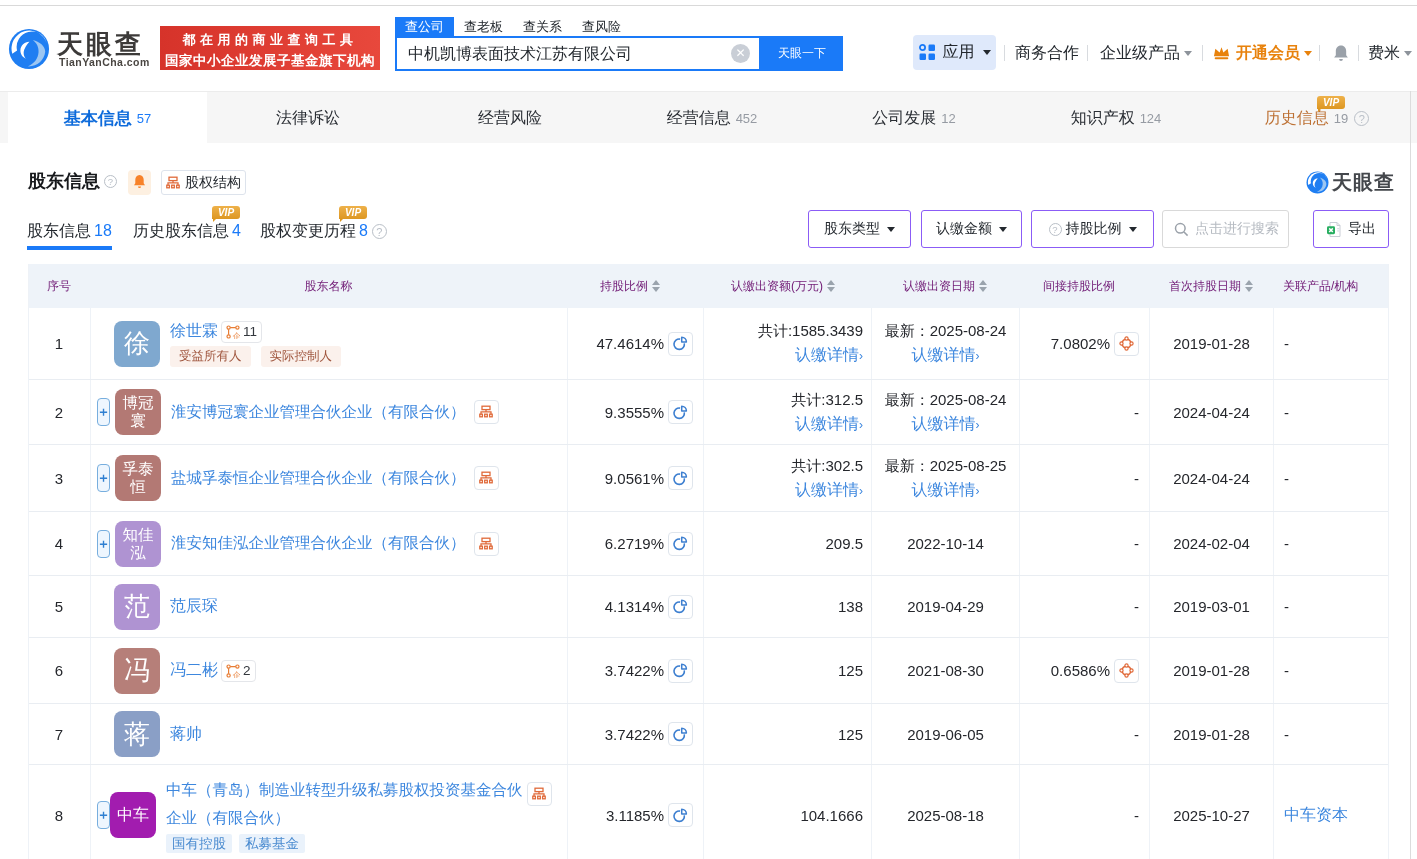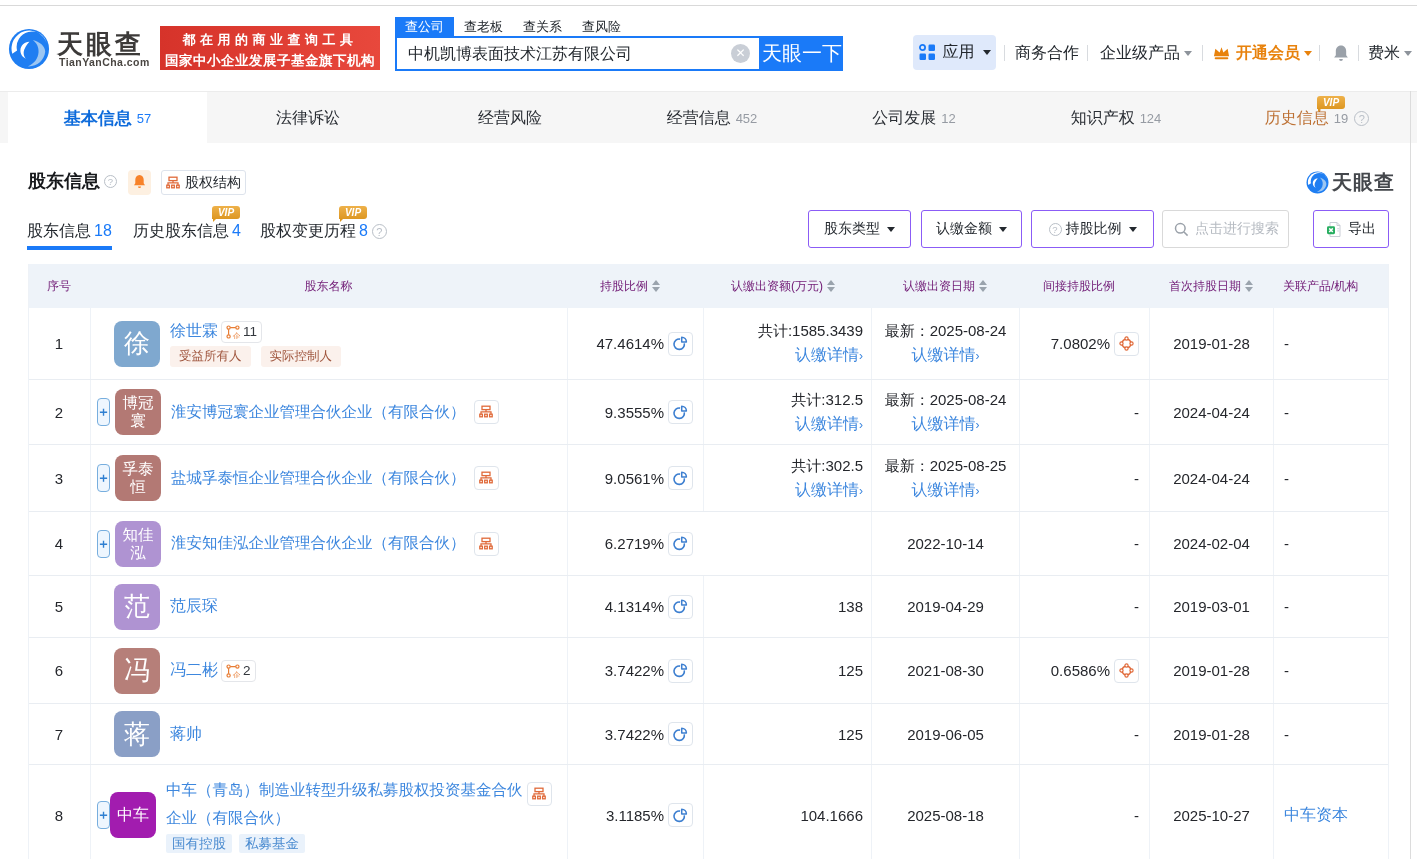--- a/index.html
+++ b/index.html
@@ -18,21 +18,21 @@
 #redbox .l1 { font-size:13px; font-weight:bold; letter-spacing:4.5px; margin-top:5px; }
 #redbox .l2 { font-size:13.5px; font-weight:bold; letter-spacing:0.5px; margin-top:3px; }
 
 
 #stabs { position:absolute; left:395px; top:17px; height:19px; }
 #stabs .t { display:inline-block; font-size:13px; color:#23282e; height:19px; line-height:19px; padding:0 10px; }
 #stabs .t.on { background:#1a7af8; color:#fff; }
 #sinput { position:absolute; left:395px; top:36px; width:366px; height:35px; border:2px solid #1a7af8; background:#fff; }
 #sinput .txt { position:absolute; left:11px; top:6px; font-size:16px; color:#23282e; }
 #sclear { position:absolute; left:334px; top:6px; width:19px; height:19px; border-radius:50%; background:#c9ced6; color:#fff; font-size:12px; line-height:19px; text-align:center; }
-#sbtn { position:absolute; left:761px; top:36px; width:82px; height:35px; background:#1a7af8; color:#fff; font-size:20px; text-align:center; line-height:35px; }
+#sbtn { position:absolute; left:761px; top:36px; width:82px; height:35px; background:#1a7af8; color:#fff; font-size:12px; text-align:center; line-height:35px; }
 
 
 #rnav { position:absolute; left:0; top:0; width:1417px; height:91px; font-size:16px; color:#23282e; }
 #rnav .it { position:absolute; top:35px; height:36px; line-height:36px; white-space:nowrap; }
 #appbtn { position:absolute; left:913px; top:35px; width:83px; height:35px; background:#dfe9fb; border-radius:4px; display:flex; align-items:center; justify-content:center; white-space:nowrap; }
 #appbtn .lbl { margin-left:7px; margin-right:4px; }
 .caret { display:inline-block; width:0; height:0; border-left:4.5px solid transparent; border-right:4.5px solid transparent; border-top:5.5px solid #23282e; margin-left:4px; vertical-align:2px;}
 .caret.gray { border-top-color:#8d939b; }
 .caret.orange { border-top-color:#e8820c; }
 .vsep { position:absolute; top:45px; width:1px; height:16px; background:#d8dbdf; }
@@ -410,20 +410,21 @@
               </g>
             </svg>
           </span>
     </div>
     <div class="cell c3 rt">6.2719%<span class="icbox">
             <svg width="15" height="15" viewBox="0 0 15 15">
               <path d="M11.3 7.3 A5.2 5.2 0 1 1 7.1 3.1" fill="none" stroke="#3d7fd0" stroke-width="1.6"></path>
               <path d="M8.7 5.9 L8.7 1.2 A4.7 4.7 0 0 1 13.4 5.9 Z" fill="none" stroke="#3d7fd0" stroke-width="1.5" stroke-linejoin="round"></path>
             </svg>
           </span></div>
+    <div class="cell c4 rt">209.5</div>
     <div class="cell c5 ct">2022-10-14</div>
     <div class="cell c6 rt">-</div>
     <div class="cell c7 ct">2024-02-04</div>
     <div class="cell c8">-</div>
   </div>
 
   <div class="trow vline" style="height:62px">
     <div class="cell c1">
           <span class="seq">5</span>
         </div>

